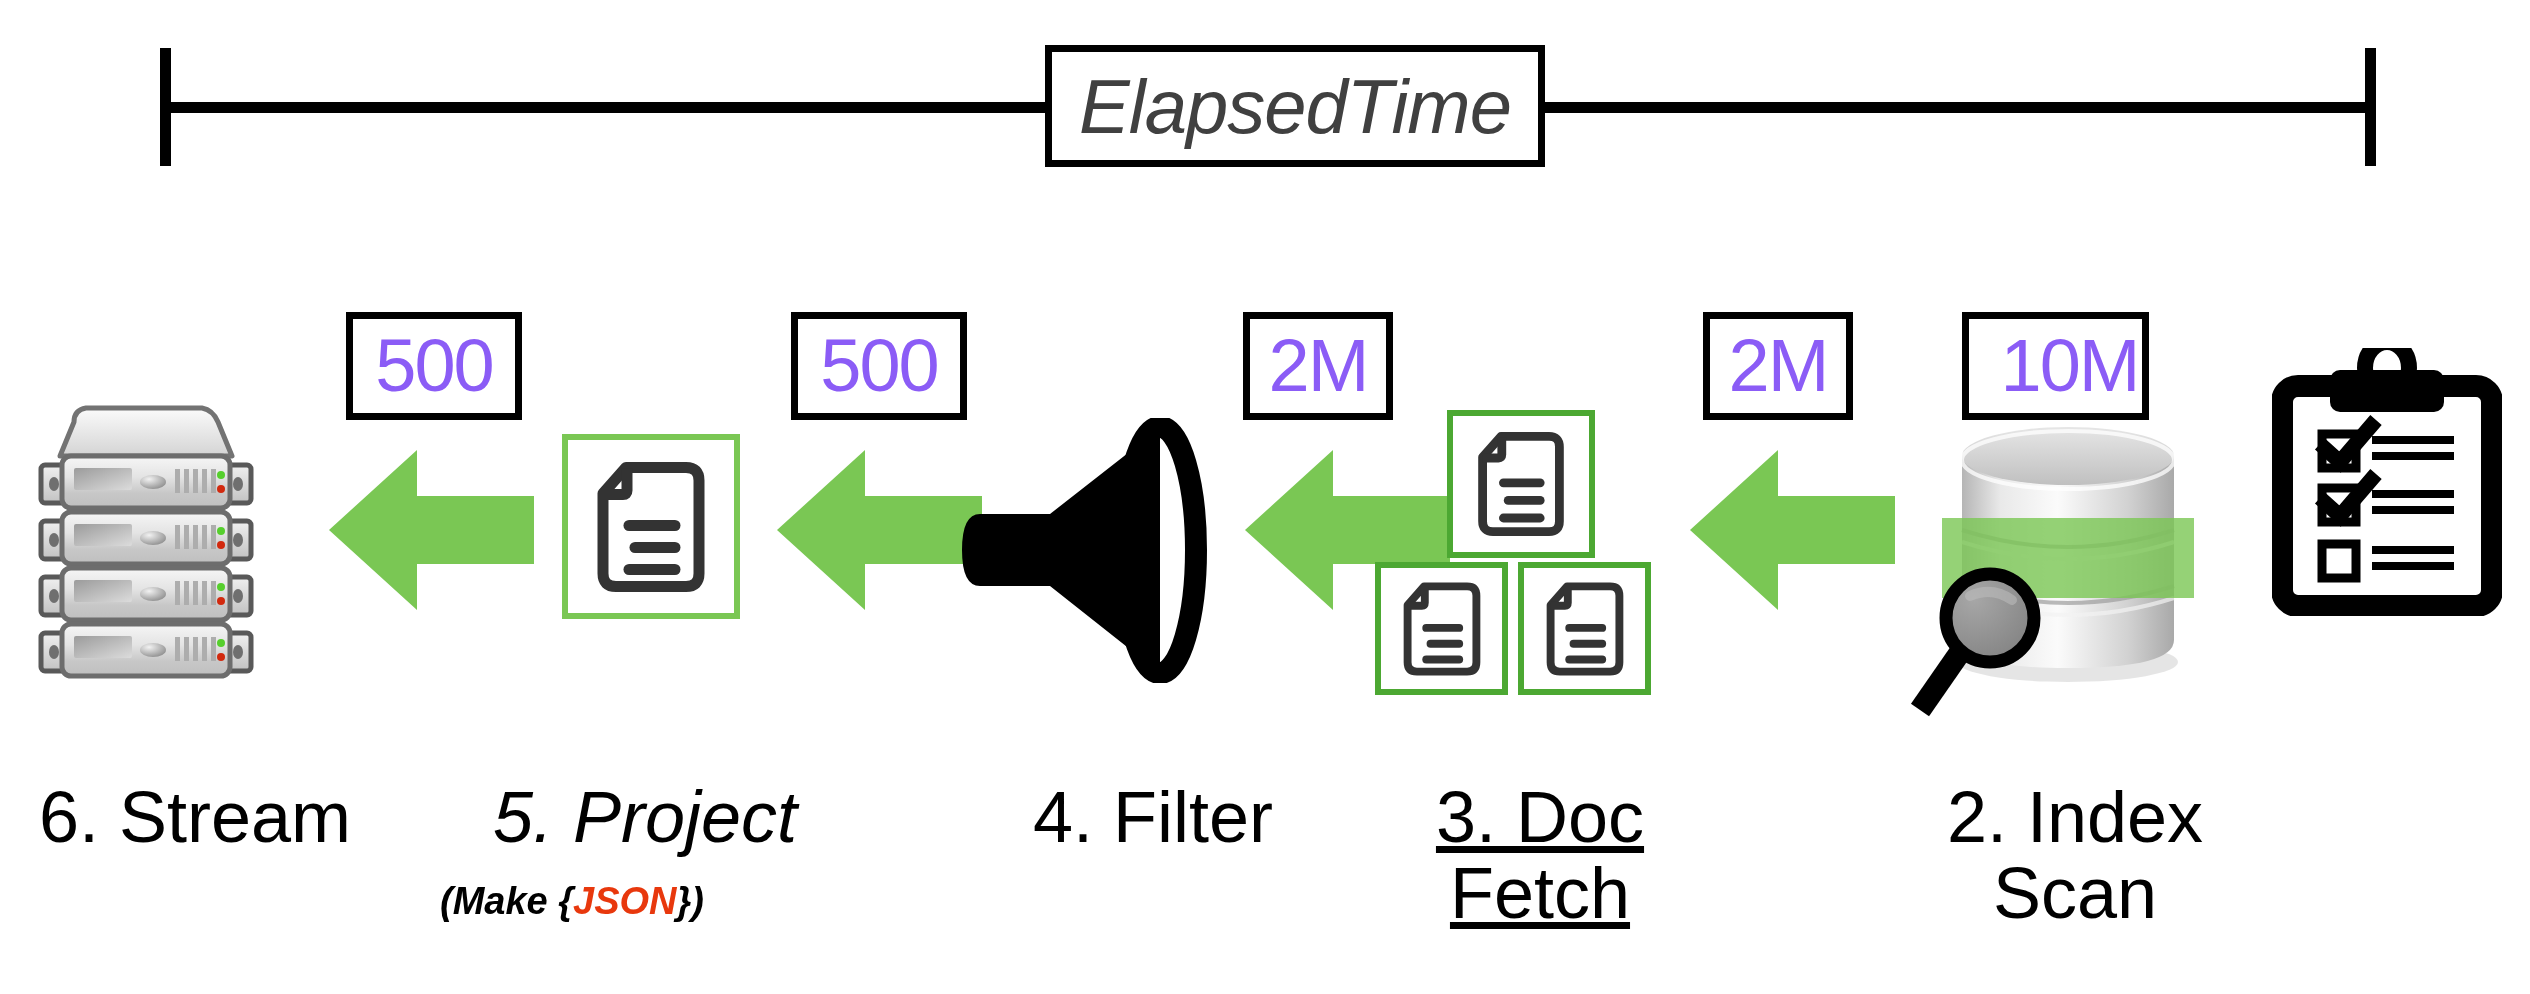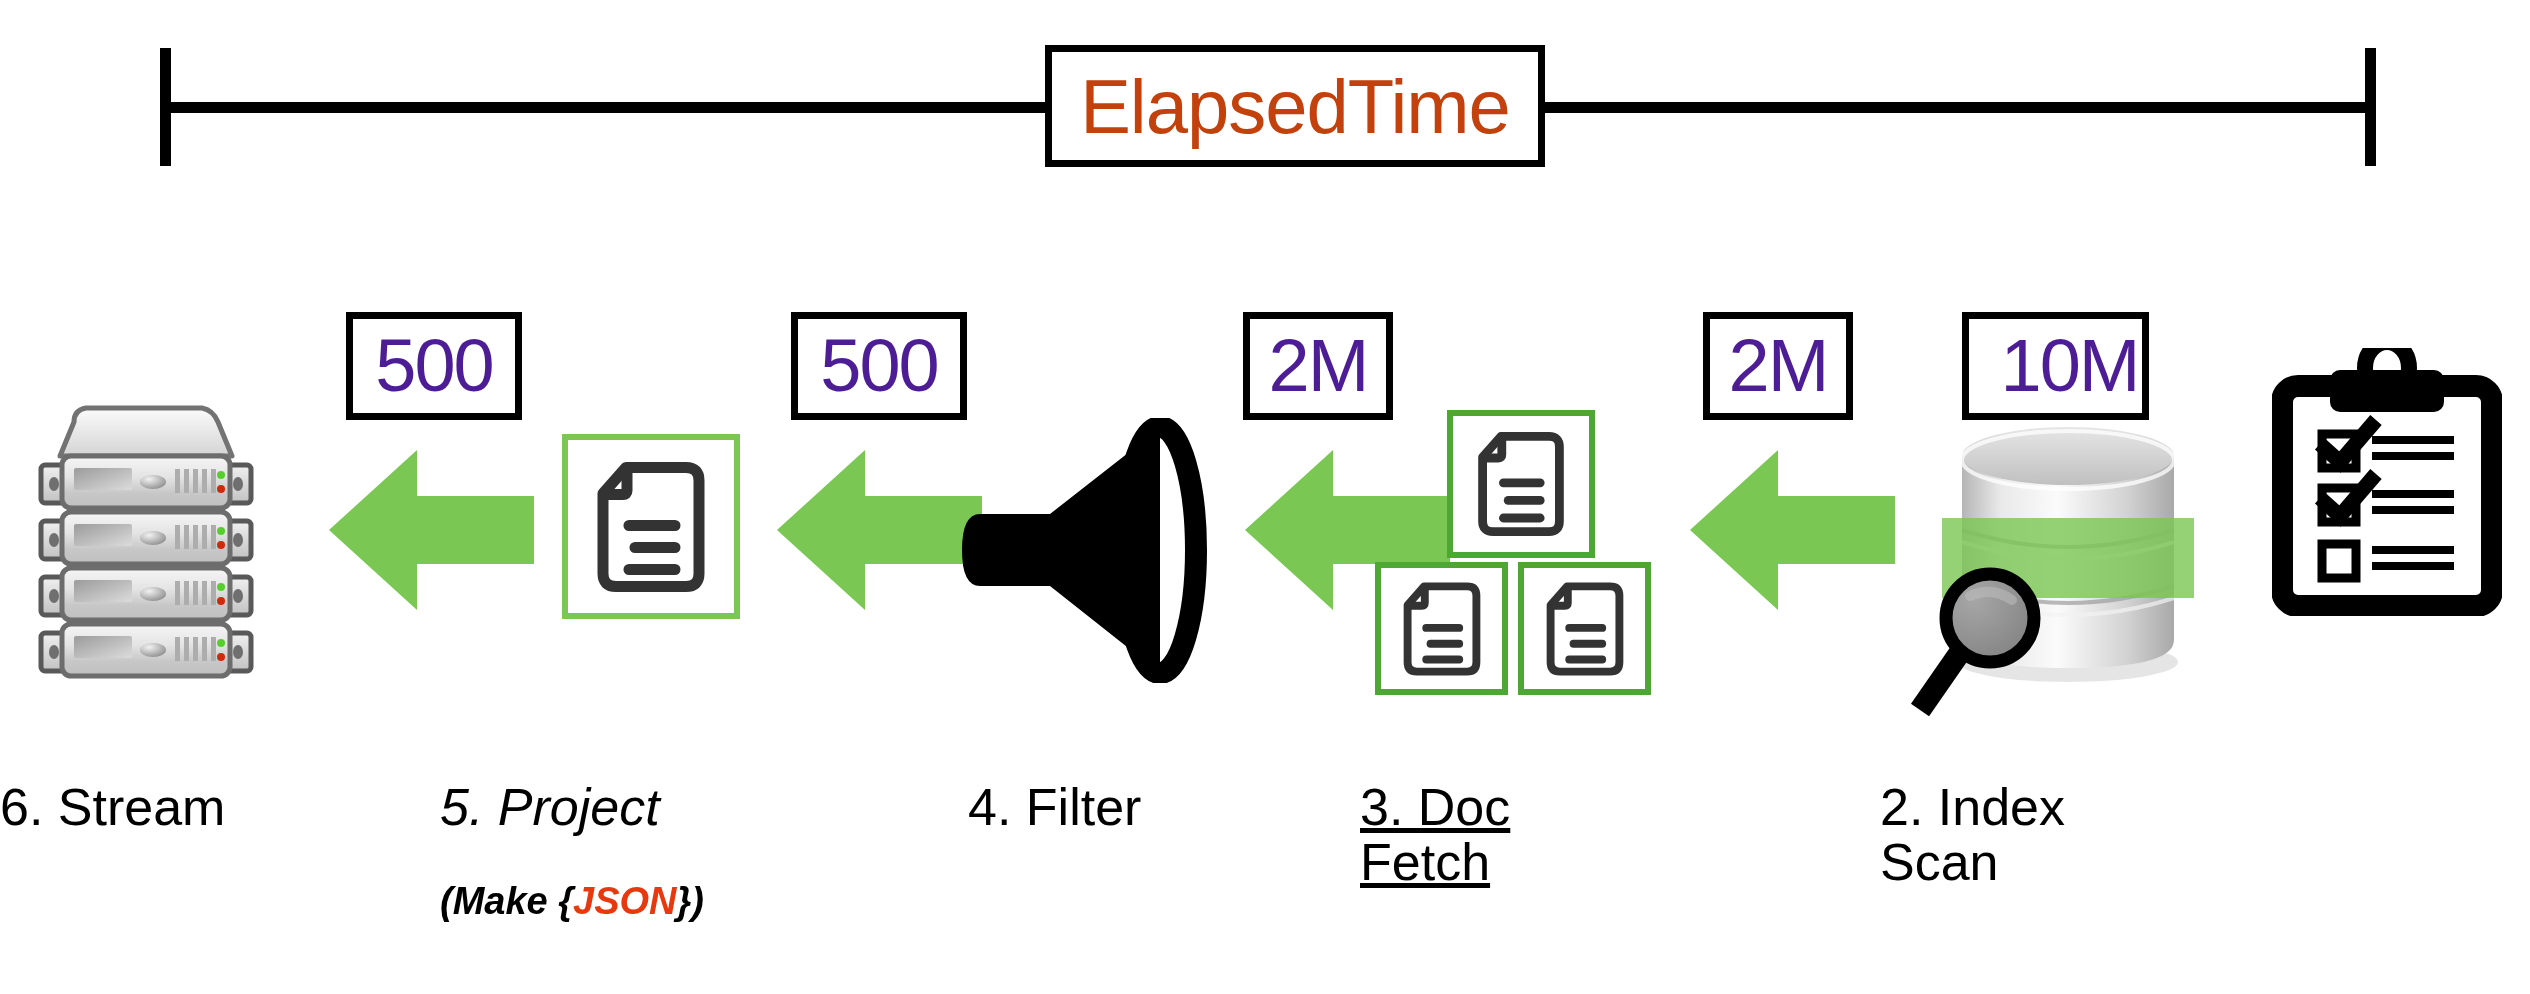--- a/index.html
+++ b/index.html
@@ -8,46 +8,49 @@
 
   .stage{position:absolute;left:0;top:0;width:2530px;height:994px;}
 
   
   .bracket-line{position:absolute;background:#000;}
   .bracket-label{
     position:absolute;
     border:7px solid #000;
     background:#fff;
     display:flex;align-items:center;justify-content:center;
-    font-size:76px;color:#c2410c;letter-spacing:-1px;
+    font-size:76px;color:#404040;letter-spacing:-1px;
     padding:0 6px;
     box-sizing:border-box;
+    font-style:italic;
   }
 
   
   .count-box{
     position:absolute;
     border:7px solid #000;
     background:#fff;
     display:flex;align-items:center;justify-content:center;
-    font-size:74px;line-height:1;color:#4c1d95;
+    font-size:74px;line-height:1;color:#8b5cf6;
     box-sizing:border-box;letter-spacing:-2px;text-align:right;
   }
 
   
   .arrow{position:absolute;}
   .arrow svg{display:block;}
 
   
   .stage-label{
     position:absolute;
-    font-size:52px;
+    text-align:center;
+    font-size:72px;
     line-height:1.05;
     color:#000;
     white-space:pre-line;
+    margin-left:15px;
   }
   .sub-label{
     position:absolute;
     font-size:38px;
     font-style:italic;
     font-weight:bold;
     color:#000;
   }
   .sub-label .json{color:#e8380d;}
 

